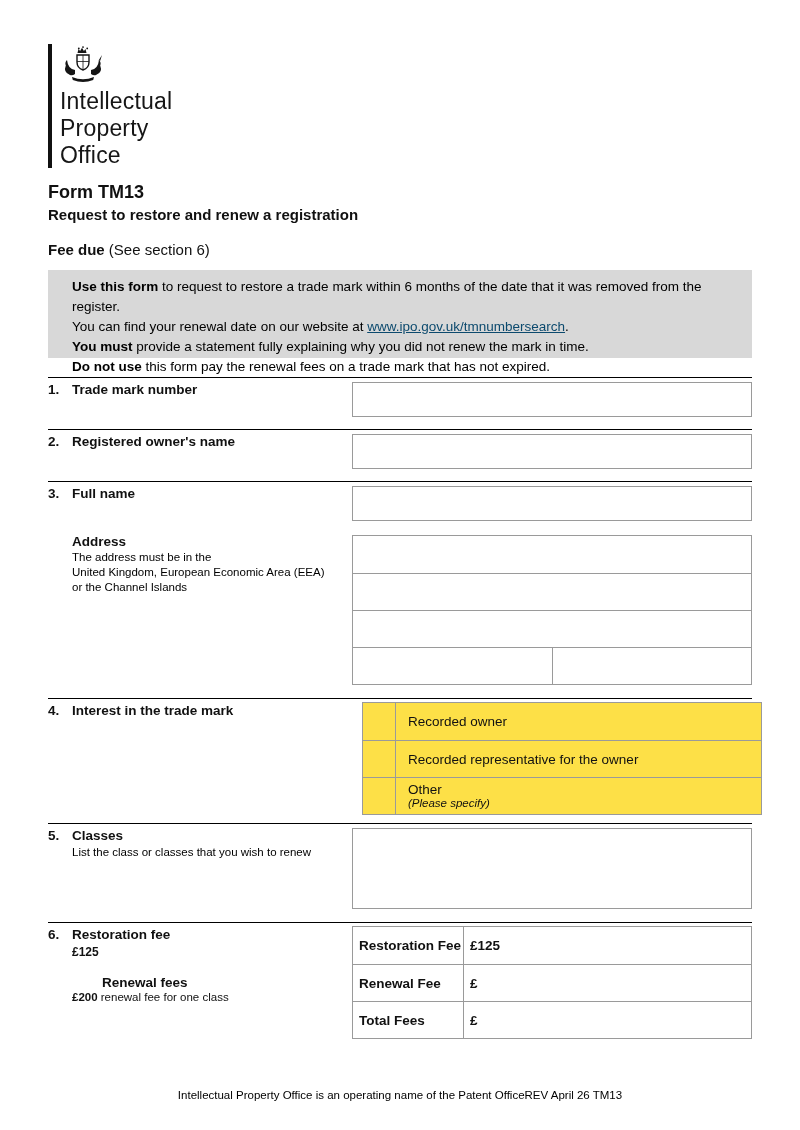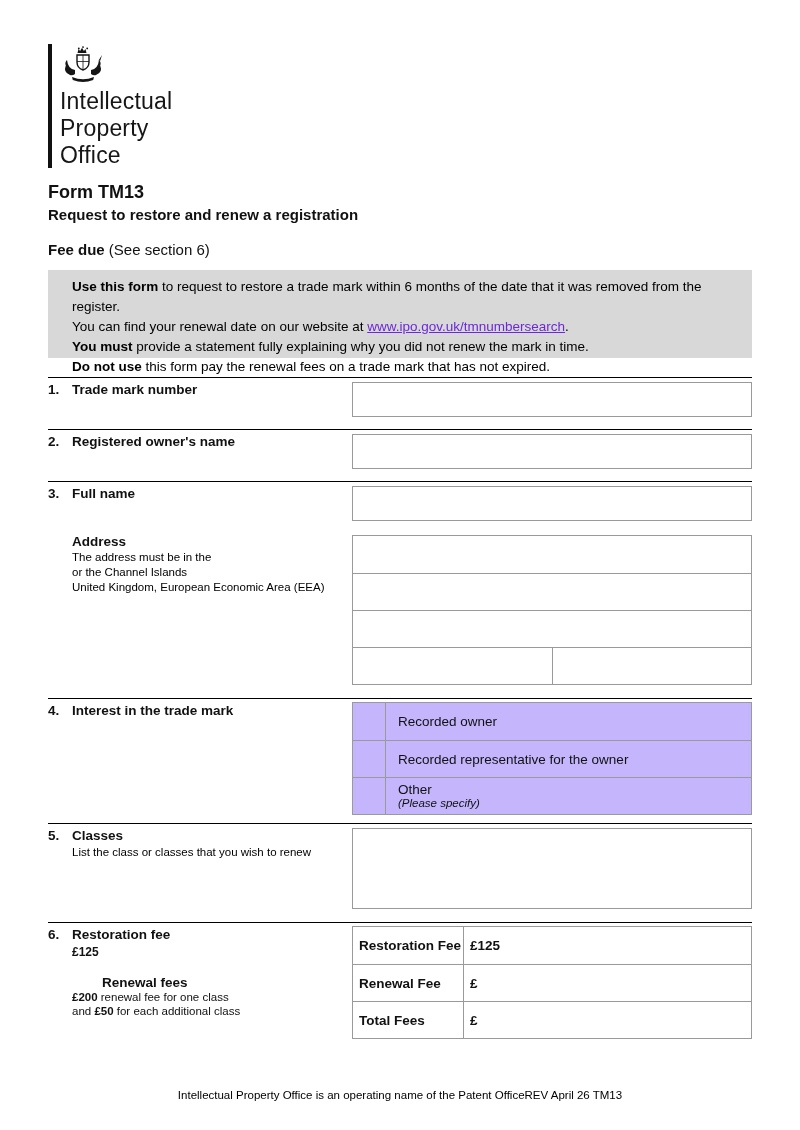--- a/index.html
+++ b/index.html
@@ -16,21 +16,21 @@
   
   .title-block { position:absolute; left:48px; top:182px; width:704px; }
   .form-title { font-size:18px; font-weight:bold; line-height:21px; }
   .form-subtitle { font-size:15px; font-weight:bold; line-height:18px; margin-top:3px; }
   .fee-line { font-size:15px; line-height:18px; margin-top:17px; }
   .fee-line b { font-weight:bold; }
 
   
   .notice { position:absolute; left:48px; top:270px; width:704px; height:88px; background:#d8d8d8; padding:7px 10px 0 24px; }
   .notice p { font-size:13.5px; line-height:20px; color:#000; }
-  .notice a { color:#6d28d9; text-decoration:underline; }
+  .notice a { color:#0c4a6e; text-decoration:underline; }
 
   
   .section { position:absolute; left:48px; width:704px; border-top:1.4px solid #000; }
   .sec-left { position:absolute; left:0; top:4px; width:300px; }
   .sec-num { position:absolute; left:0; top:0; font-size:13.5px; font-weight:bold; }
   .sec-title { margin-left:24px; font-size:13.5px; font-weight:bold; line-height:16px; }
   .sec-sub { margin-left:24px; font-size:11.5px; line-height:14px; margin-top:1px; color:#000; }
 
   .input-box { position:absolute; left:304px; width:400px; background:#fff; border:1px solid #9a9a9a; }
   .h35 { height:35px; }
@@ -41,21 +41,21 @@
   .addr-sub { font-size:11.5px; line-height:15px; color:#000; }
   .addr-stack { position:absolute; left:304px; top:53px; width:400px; border:1px solid #9a9a9a; background:#fff; }
   .addr-row { height:37px; border-top:1px solid #9a9a9a; }
   .addr-row:first-child { border-top:none; }
   .addr-last { display:flex; }
   .addr-cell-blank { width:200px; border-right:1px solid #9a9a9a; }
   .addr-cell-pc { flex:1; display:flex; align-items:center; padding-left:3px; }
   .pc-label { font-size:13.5px; }
 
   
-  .opt-table { position:absolute; left:304px; top:3px; width:400px; border:1px solid #9a9a9a; background:#c4b5fd; }
+  .opt-table { position:absolute; left:314px; top:3px; width:400px; border:1px solid #9a9a9a; background:#fde047; }
   .opt-row { display:flex; height:37px; border-top:1px solid #9a9a9a; }
   .opt-row:first-child { border-top:none; }
   .opt-check { width:33px; border-right:1px solid #9a9a9a; cursor:pointer; }
   .opt-label-wrap { flex:1; display:flex; flex-direction:column; justify-content:center; padding-left:12px; }
   .opt-label { font-size:13.5px; line-height:15px; }
   .opt-label-sub { font-size:11.5px; font-style:italic; line-height:13px; }
 
   
   .fee-table { position:absolute; left:304px; top:3px; width:400px; border:1px solid #9a9a9a; background:#fff; }
   .fee-row { display:flex; height:37px; border-top:1px solid #9a9a9a; }
@@ -134,22 +134,22 @@
   <div class="section" style="top:481px; height:217px;">
     <div class="sec-left">
       <span class="sec-num">3.</span>
       <div class="sec-title">Full name</div>
     </div>
     <div class="input-box h35" style="top:4px;"></div>
 
     <div class="addr-label">
       <div class="addr-title">Address</div>
       <div class="addr-sub">The address must be in the</div>
+      <div class="addr-sub">United Kingdom, European Economic Area (EEA)</div>
       <div class="addr-sub">or the Channel Islands</div>
-      <div class="addr-sub">United Kingdom, European Economic Area (EEA)</div>
     </div>
 
     <div class="addr-stack">
       <div class="addr-row"></div>
       <div class="addr-row"></div>
       <div class="addr-row"></div>
       <div class="addr-row addr-last">
         <div class="addr-cell-blank"></div>
       </div>
     </div>
@@ -192,21 +192,20 @@
     <div class="input-box" style="top:4px; height:81px;"></div>
   </div>
 
   <div class="section" style="top:922px; height:118px;">
     <span class="sec-num" style="position:absolute; left:0; top:4px;">6.</span>
     <div class="restore-left">
       <div class="sec-title" style="margin-left:0;">Restoration fee</div>
       <div class="restore-fee-amt">£125</div>
       <div class="renew-title">Renewal fees</div>
       <div class="renew-line"><b>£200</b><span> renewal fee for one class</span></div>
-      <div class="renew-line"><span>and </span><b>£50</b><span> for each additional class</span></div>
     </div>
     <div class="fee-table">
       <div class="fee-row">
         <div class="fee-cell-label">Restoration Fee</div>
         <div class="fee-cell-value">£125</div>
       </div>
       <div class="fee-row">
         <div class="fee-cell-label">Renewal Fee</div>
         <div class="fee-cell-value">£</div>
       </div>

